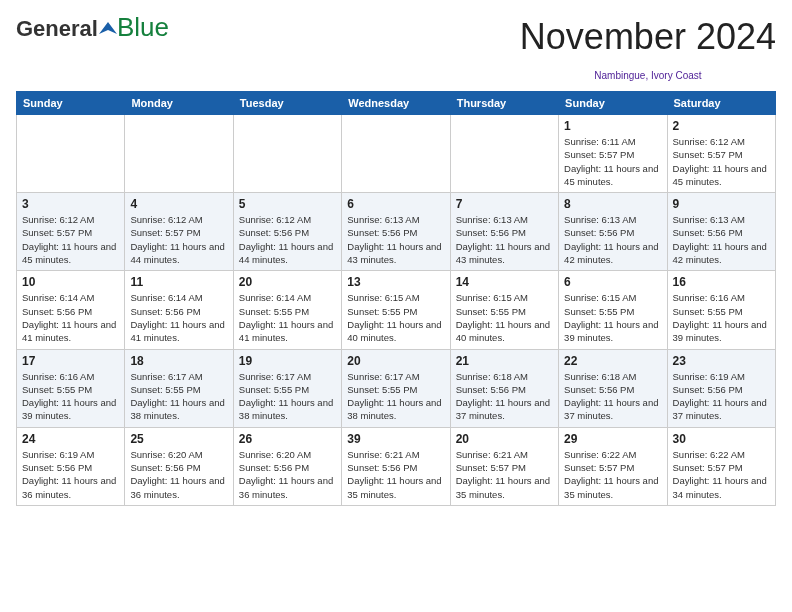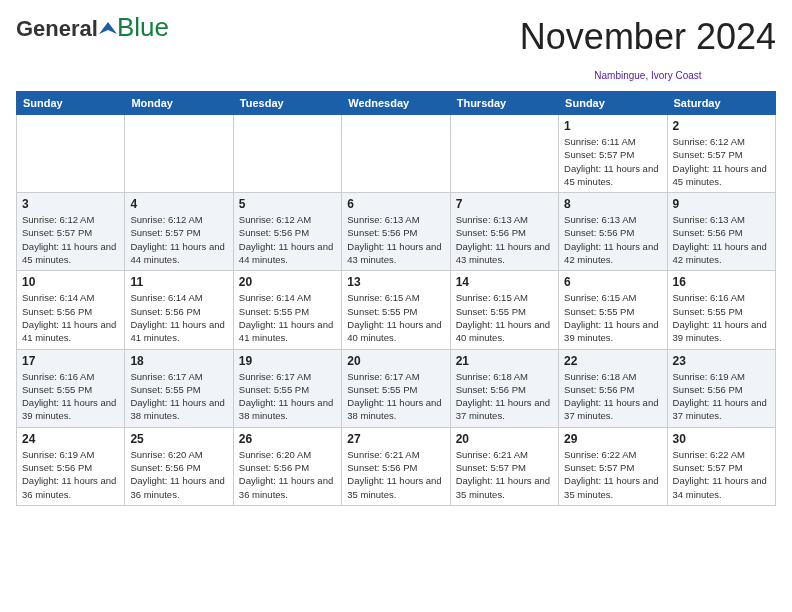--- a/index.html
+++ b/index.html
@@ -275,21 +275,21 @@
 Sunset: 5:56 PM
 Daylight: 11 hours and 36 minutes.</div>
         </td>
         <td>
           <span class="day-num">26</span>
           <div class="day-info" style="white-space: pre-line;">Sunrise: 6:20 AM
 Sunset: 5:56 PM
 Daylight: 11 hours and 36 minutes.</div>
         </td>
         <td>
-          <span class="day-num">27</span>
+          <span class="day-num">39</span>
           <div class="day-info" style="white-space: pre-line;">Sunrise: 6:21 AM
 Sunset: 5:56 PM
 Daylight: 11 hours and 35 minutes.</div>
         </td>
         <td>
           <span class="day-num">20</span>
           <div class="day-info" style="white-space: pre-line;">Sunrise: 6:21 AM
 Sunset: 5:57 PM
 Daylight: 11 hours and 35 minutes.</div>
         </td>

